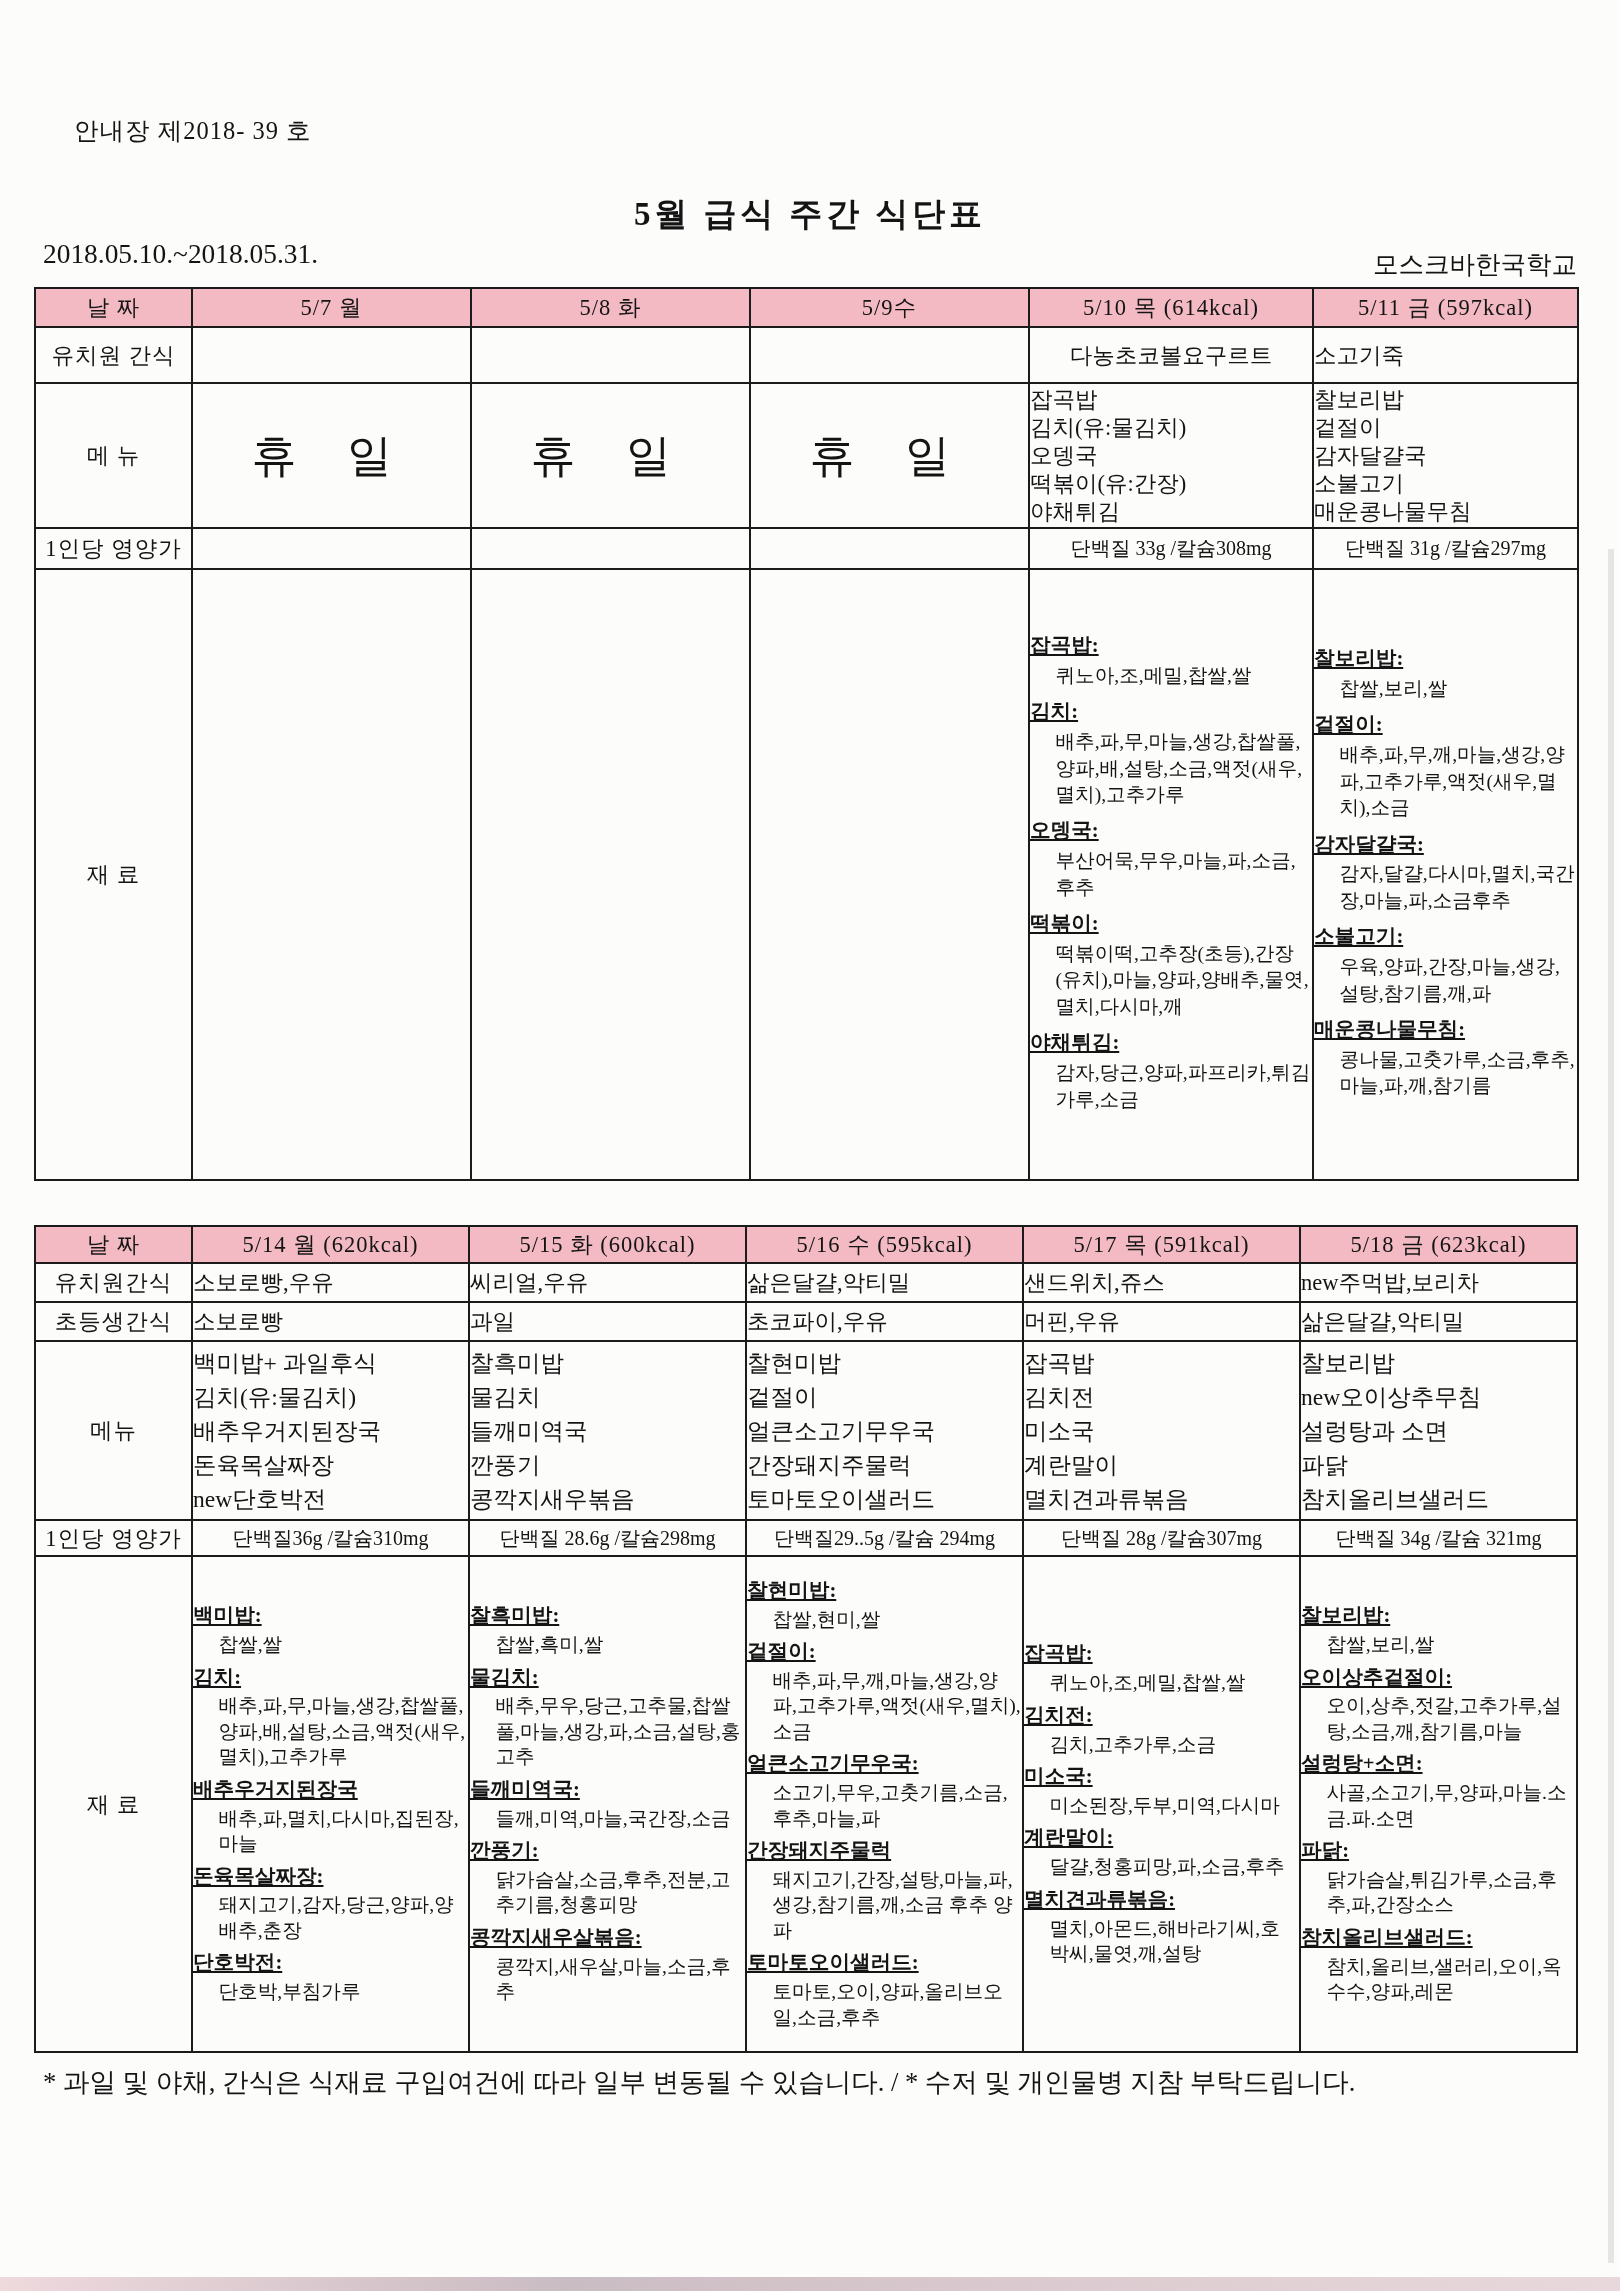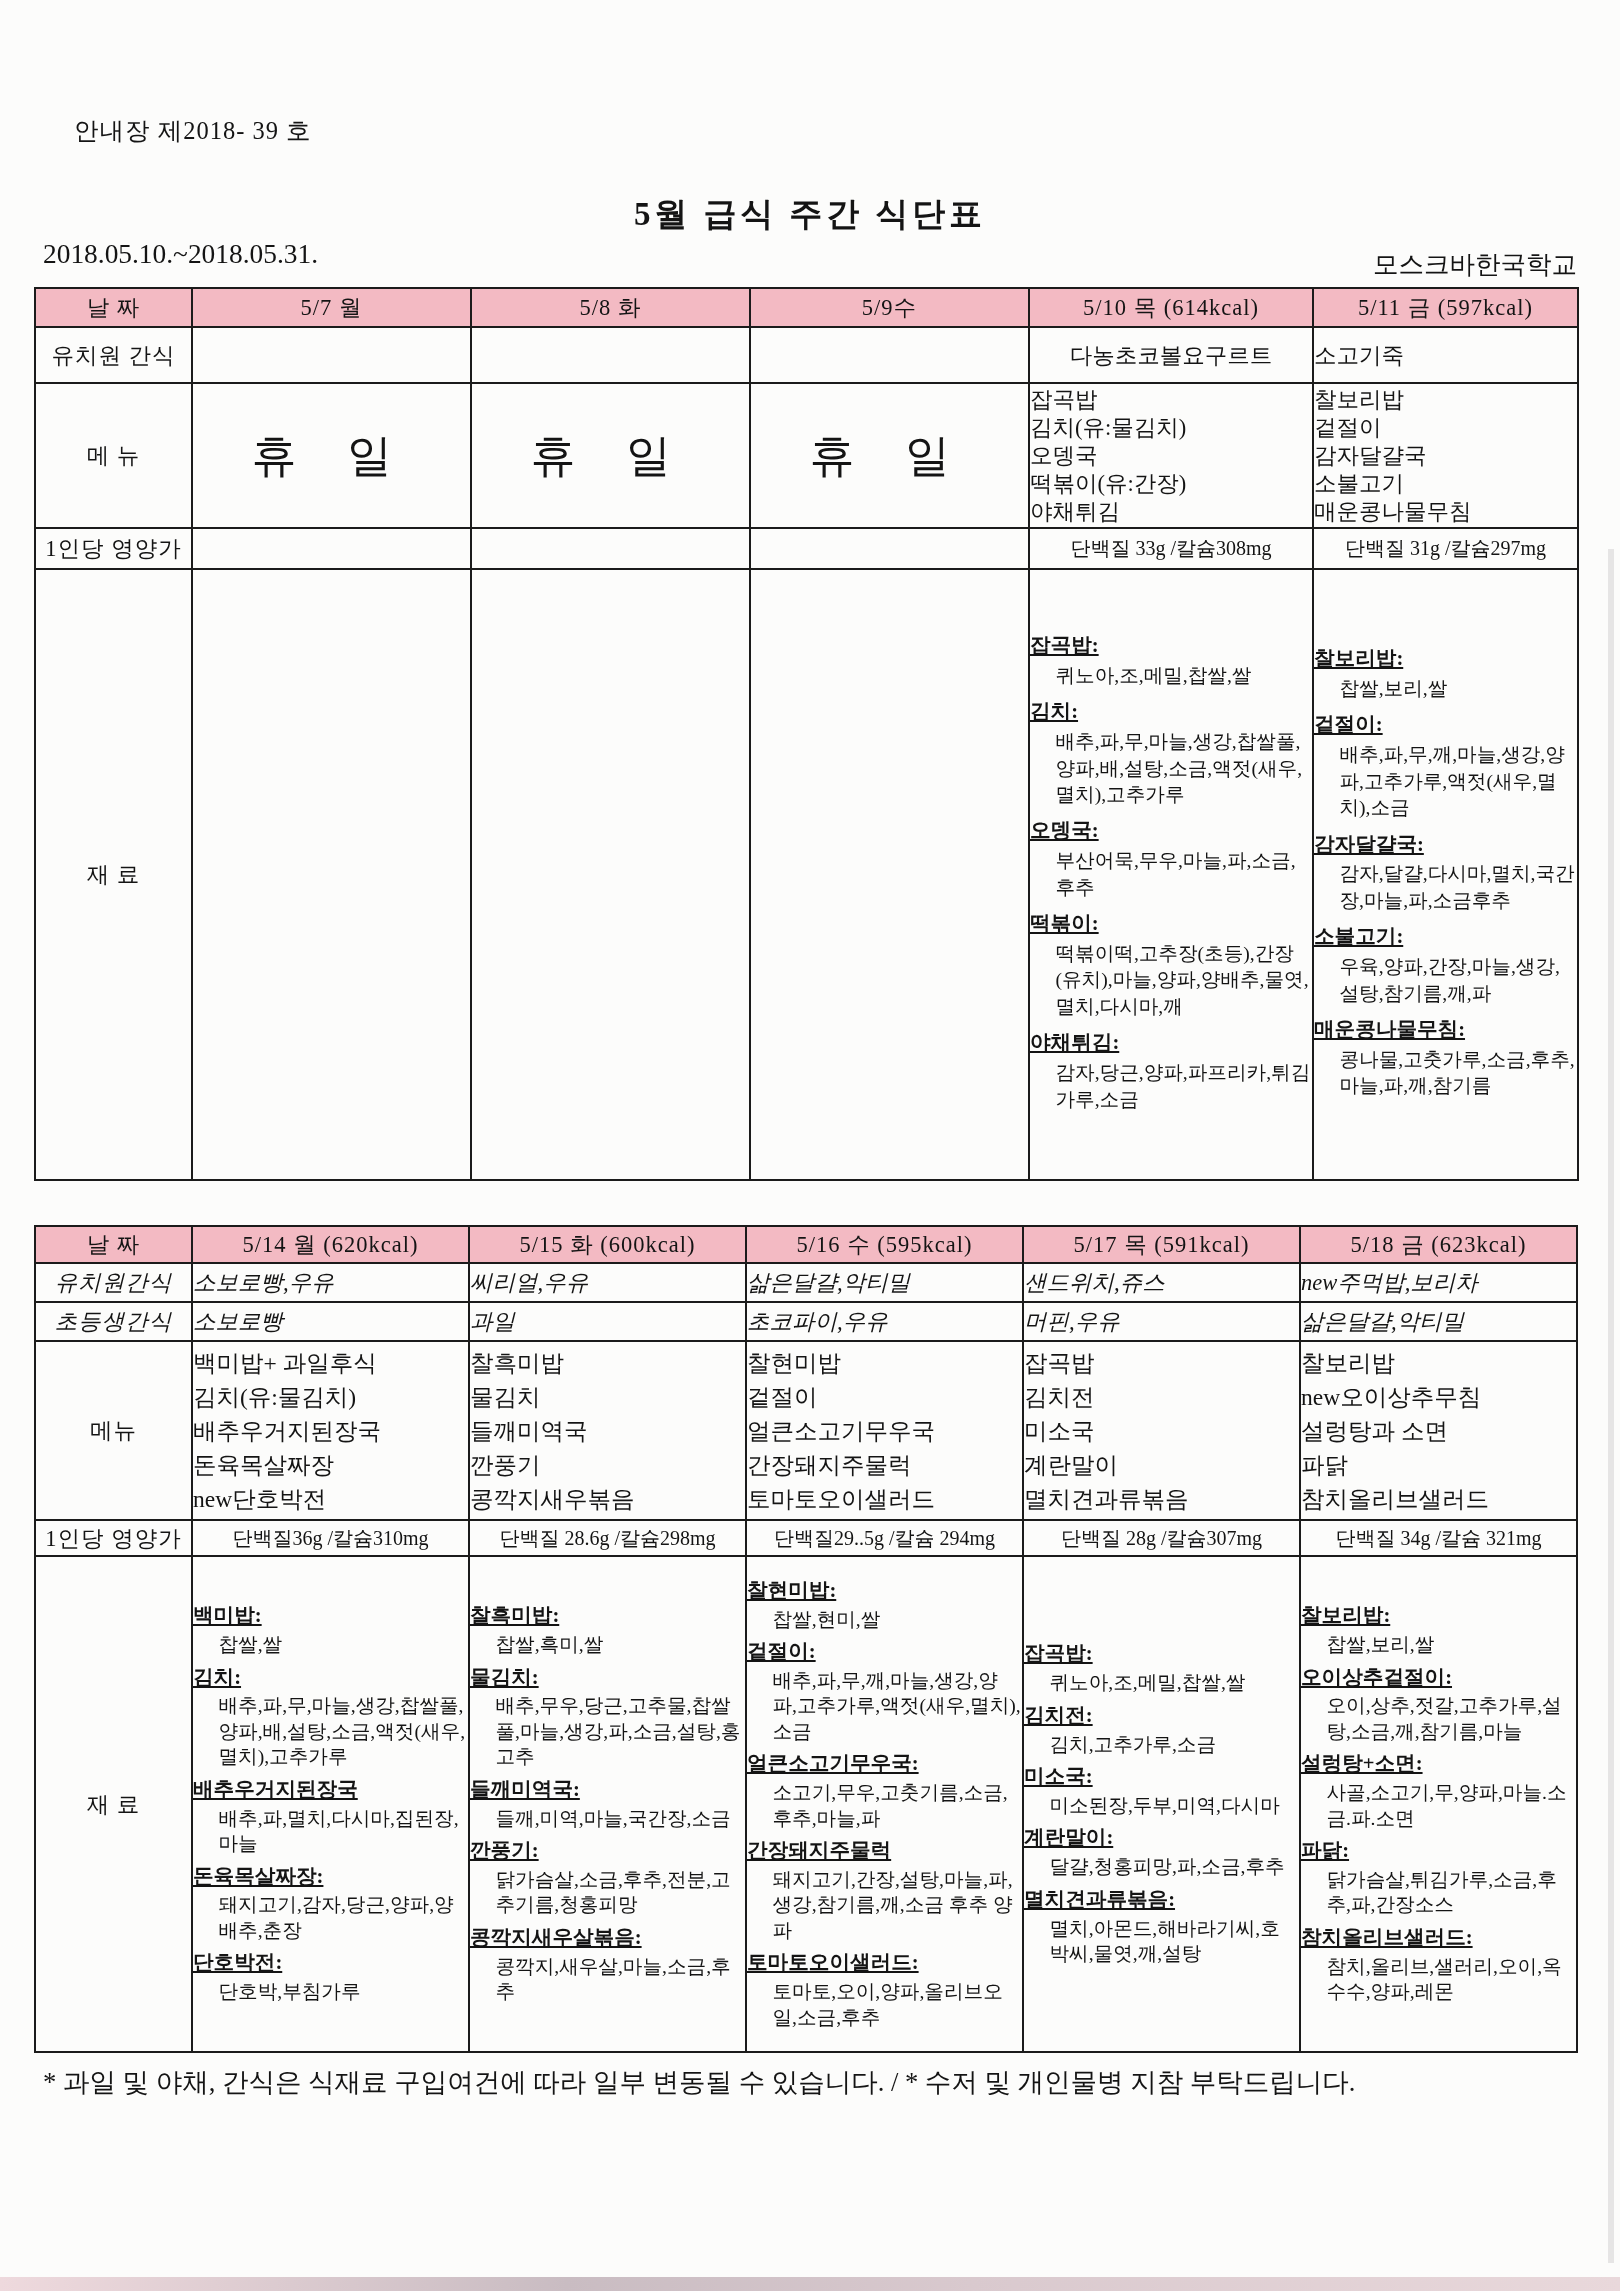--- a/index.html
+++ b/index.html
@@ -22,21 +22,21 @@
   table.grid td{border:2px solid #1b1b1b;vertical-align:middle;padding:0;overflow:hidden;}
   .t1{top:287px;height:894px;}
   .t2{top:1225px;height:828px;}
 
   tr.r-head td{background:#f3bac3;text-align:center;font-size:22.5px;letter-spacing:1px;}
   .t1 tr.r-head{height:39px;}
   .t1 tr.r-snack{height:56px;}
   .t1 tr.r-menu{height:145px;}
   .t1 tr.r-nutri{height:41px;}
   .t2 tr.r-head{height:37px;}
-  .t2 tr.r-snack{height:39px;font-style:italic;}
+  .t2 tr.r-snack{height:39px;}
   .t2 tr.r-menu{height:179px;}
   .t2 tr.r-nutri{height:36px;}
 
   td.label{text-align:center;font-size:22.5px;letter-spacing:1px;}
   td.snack{font-size:22.5px;padding-left:19.6px;}
   td.snack.center{text-align:center;padding-left:0;}
   td.holiday{text-align:center;font-size:45px;letter-spacing:19.6px;padding-left:13.7px;}
   td.menu-cell{vertical-align:middle;padding:7.8px 5.9px 7.8px 17.6px;}
   .menu-item{font-size:22.5px;line-height:28px;}
   .t2 .menu-item{font-size:23.5px;line-height:34px;}

